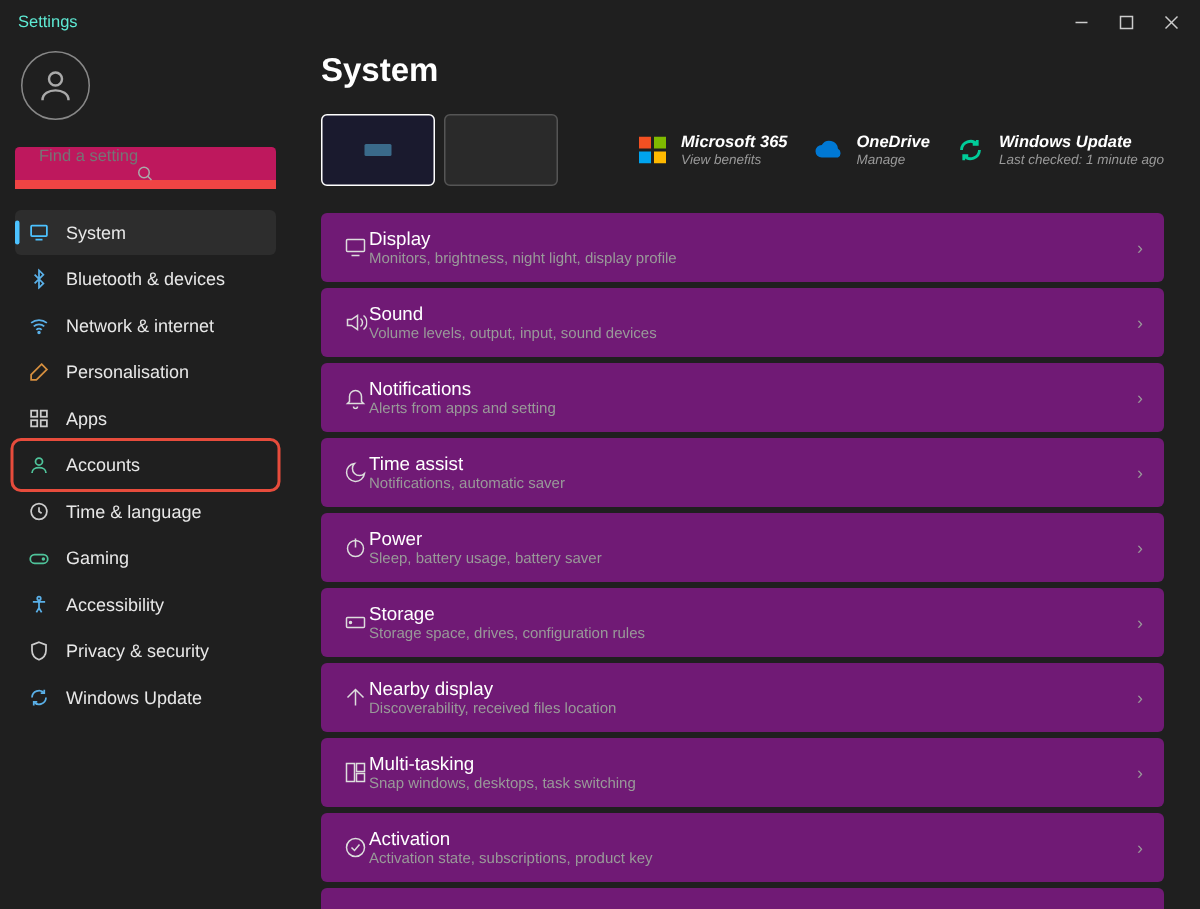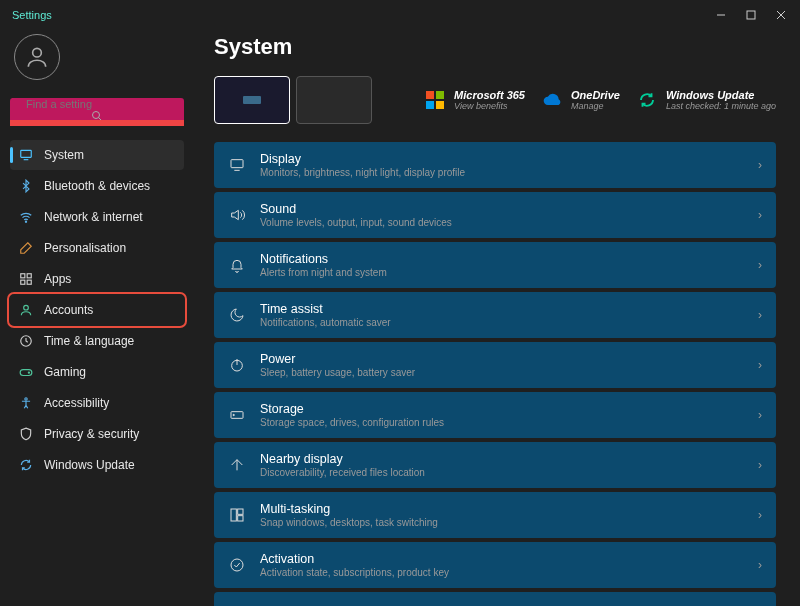--- a/index.html
+++ b/index.html
@@ -25,21 +25,21 @@
 .hero { display:flex; gap:12px; margin-bottom:18px; align-items:center;font-style:italic; }
 .thumbs { display:flex; gap:6px; }
 .thumb { width:76px; height:48px; background:#2a2a2a; border-radius:4px; border:1px solid #555; display:flex; align-items:center; justify-content:center; }
 .thumb.sel { border-color:#fff; background:#1a1a2e; }
 .hero-cards { display:flex; gap:16px; margin-left:auto; }
 .hero-card { display:flex; gap:8px; align-items:center; }
 .hero-icon { width:22px; height:22px; display:flex; align-items:center; justify-content:center; }
 .hero-title { font-size:11px; font-weight:600; }
 .hero-sub { font-size:9px; color:#999; }
 .list { display:flex; flex-direction:column; gap:4px; }
-.row { display:flex; align-items:center; gap:14px; background:#0c4a6e; border-radius:4px; padding:10px 14px; }
+.row { display:flex; align-items:center; background:#701a75; border-radius:4px; padding:10px 14px; }
 .row-icon { width:18px; height:18px; display:flex; align-items:center; justify-content:center; color:#ddd; }
 .row-body { flex:1; }
 .row-title { font-size:12.5px; color:#fff; }
 .row-sub { font-size:10px; color:#999; margin-top:1px; }
 .chevron { color:#999; }
 svg { display:block; }
 </style>
 </head>
 <body>
 
@@ -263,21 +263,21 @@
         </div>
       <div class="row">
           <span class="row-icon">
             <svg width="16" height="16" viewBox="0 0 24 24" fill="none" stroke="currentColor" stroke-width="1.5">
               <path d="M6 16V11a6 6 0 1112 0v5l2 2H4z"></path>
               <path d="M10 21a2 2 0 004 0"></path>
             </svg>
           </span>
           <div class="row-body">
             <div class="row-title">Notifications</div>
-            <div class="row-sub">Alerts from night and system</div>
+            <div class="row-sub">Alerts from apps and setting</div>
           </div>
           <span class="chevron">›</span>
         </div>
       <div class="row">
           <span class="row-icon">
             <svg width="16" height="16" viewBox="0 0 24 24" fill="none" stroke="currentColor" stroke-width="1.5">
               <path d="M21 13A9 9 0 1111 3a7 7 0 0010 10z"></path>
             </svg>
           </span>
           <div class="row-body">

